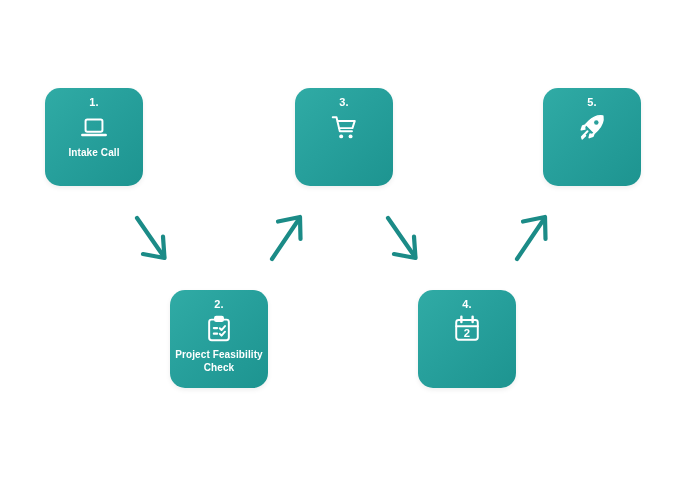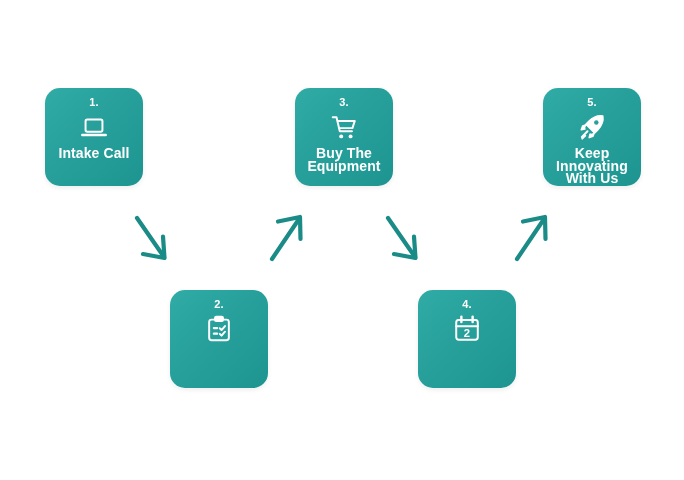--- a/index.html
+++ b/index.html
@@ -50,21 +50,21 @@
     align-items: center;
     justify-content: center;
     margin-bottom: 5px;
   }
   .step-icon svg {
     display: block;
     width: 30px;
     height: 30px;
   }
   .step-label {
-    font-size: 14px;
+    font-size: 10px;
     font-weight: 700;
     line-height: 12.5px;
     text-align: center;
     color: #ffffff;
     padding: 0 5px;
     letter-spacing: 0.1px;
   }
   .arrow {
     position: absolute;
   }
@@ -113,40 +113,40 @@
     <div class="step-icon">
       <svg viewBox="0 0 32 32" fill="none" stroke="#ffffff" stroke-width="2.1" stroke-linecap="round" stroke-linejoin="round">
         <rect x="5.5" y="6" width="21" height="22" rx="2.6"></rect>
         <rect x="11.5" y="2.6" width="9" height="5.2" rx="1.6" fill="#ffffff" stroke="#ffffff" stroke-width="1.6"></rect>
         <line x1="10.5" y1="15" x2="14" y2="15" stroke-width="2.3"></line>
         <line x1="10.5" y1="21" x2="14" y2="21" stroke-width="2.3"></line>
         <path d="M16.8 15.2 L18.7 17.1 L22.4 12.9"></path>
         <path d="M16.8 21.2 L18.7 23.1 L22.4 18.9"></path>
       </svg>
     </div>
+    <div class="step-label">Project Feasibility Check</div>
   </div>
 
   <div class="arrow" id="arrow-2">
     <svg width="46" height="52" viewBox="0 0 46 52" fill="none" stroke="#1b8b87" stroke-width="4.2" stroke-linecap="round" stroke-linejoin="round">
       <path d="M4 47 L31 7"></path>
       <path d="M10 9.5 L32 5 L32.5 27"></path>
     </svg>
   </div>
 
   <div class="step-card" id="card-3">
     <div class="step-number">3.</div>
     <div class="step-icon">
       <svg viewBox="0 0 32 32" fill="none" stroke="#ffffff" stroke-width="2.1" stroke-linecap="round" stroke-linejoin="round">
         <path d="M4 5.5 L8 5.5 L11.5 20.5 L24.5 20.5"></path>
         <path d="M9.3 9.5 L27.5 9.5 L25 17.2 L10.9 17.2"></path>
         <circle cx="13" cy="26" r="2.1" fill="#ffffff" stroke="none"></circle>
         <circle cx="23" cy="26" r="2.1" fill="#ffffff" stroke="none"></circle>
       </svg>
     </div>
-    <div class="step-label">Buy The Equipment</div>
   </div>
 
   <div class="arrow" id="arrow-3">
     <svg width="46" height="52" viewBox="0 0 46 52" fill="none" stroke="#1b8b87" stroke-width="4.2" stroke-linecap="round" stroke-linejoin="round">
       <path d="M5 4 L32 43"></path>
       <path d="M11 40 L32.5 44 L31 22.5"></path>
     </svg>
   </div>
 
   <div class="step-card" id="card-4">
@@ -174,16 +174,15 @@
     <div class="step-icon">
       <svg viewBox="0 0 32 32" fill="none" stroke="#ffffff" stroke-width="2" stroke-linecap="round" stroke-linejoin="round">
         <path d="M27.5 4.2 C22.5 3.4 16.6 6 12.6 10 L9.5 13.1 L18.8 22.4 L21.9 19.3 C25.9 15.3 28.4 9.4 27.5 4.2 Z" fill="#ffffff" stroke="#ffffff" stroke-width="1.7"></path>
         <circle cx="20.6" cy="11.3" r="2.4" fill="#2a9f9b" stroke="none"></circle>
         <path d="M9.9 13.5 L6.0 15.0 L4.6 19.0 L8.4 18.0" fill="#ffffff" stroke="#ffffff" stroke-width="1.7"></path>
         <path d="M18.4 22.0 L17.0 25.9 L13.0 27.3 L14.0 23.5" fill="#ffffff" stroke="#ffffff" stroke-width="1.7"></path>
         <path d="M11.2 20.6 L5.2 26.6" stroke-width="2.1"></path>
         <path d="M8.8 25.2 L5.6 28.4" stroke-width="2.1"></path>
       </svg>
     </div>
-    <div class="step-label">Keep Innovating With Us</div>
   </div>
 
 </div>
 
 </body></html>

